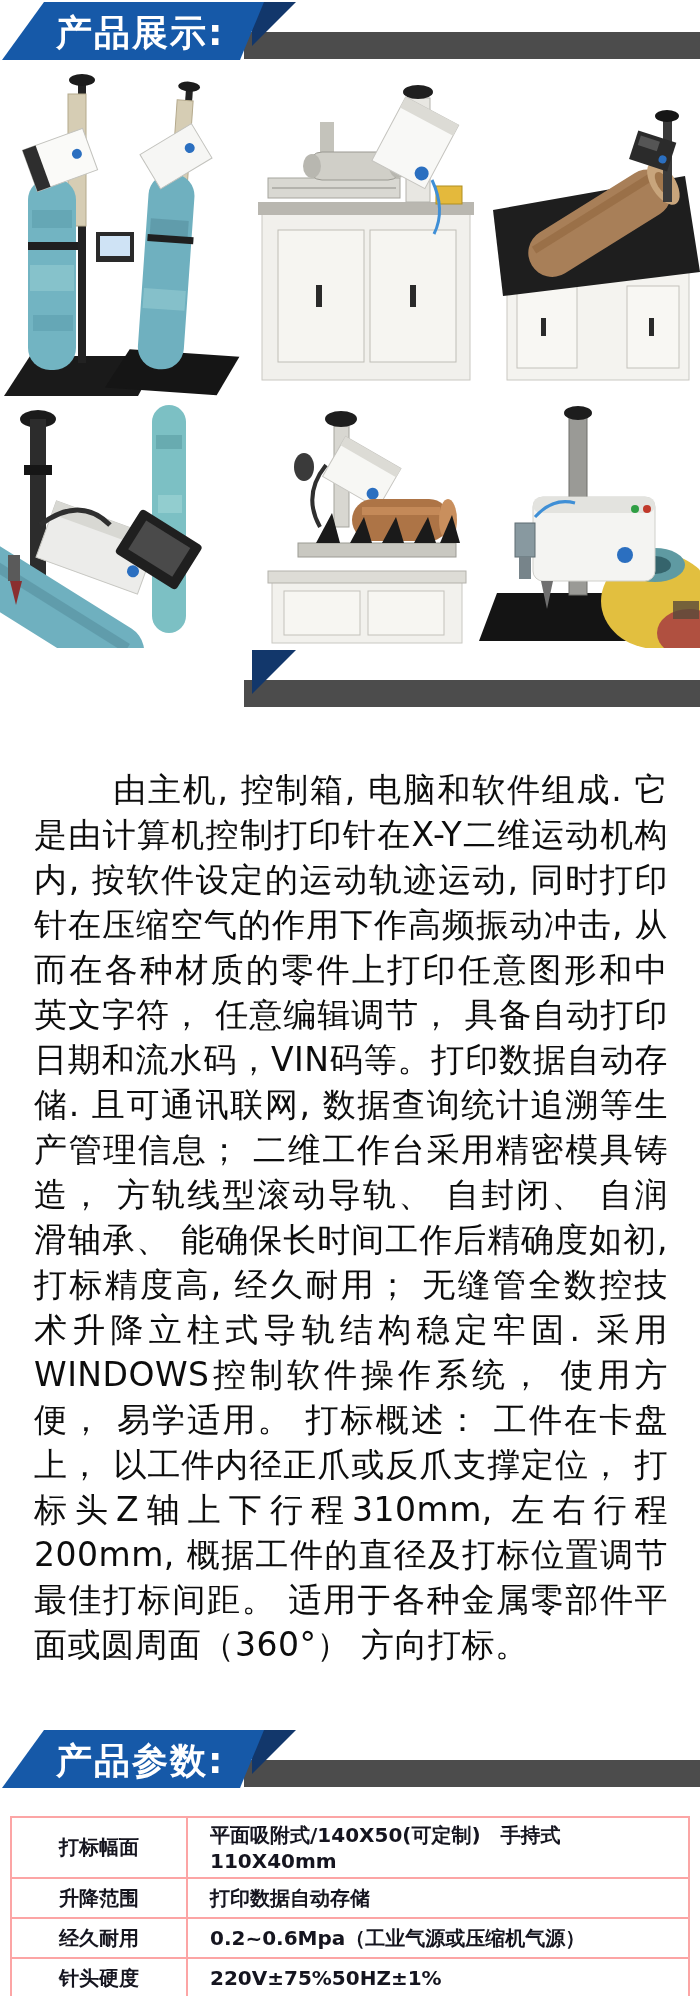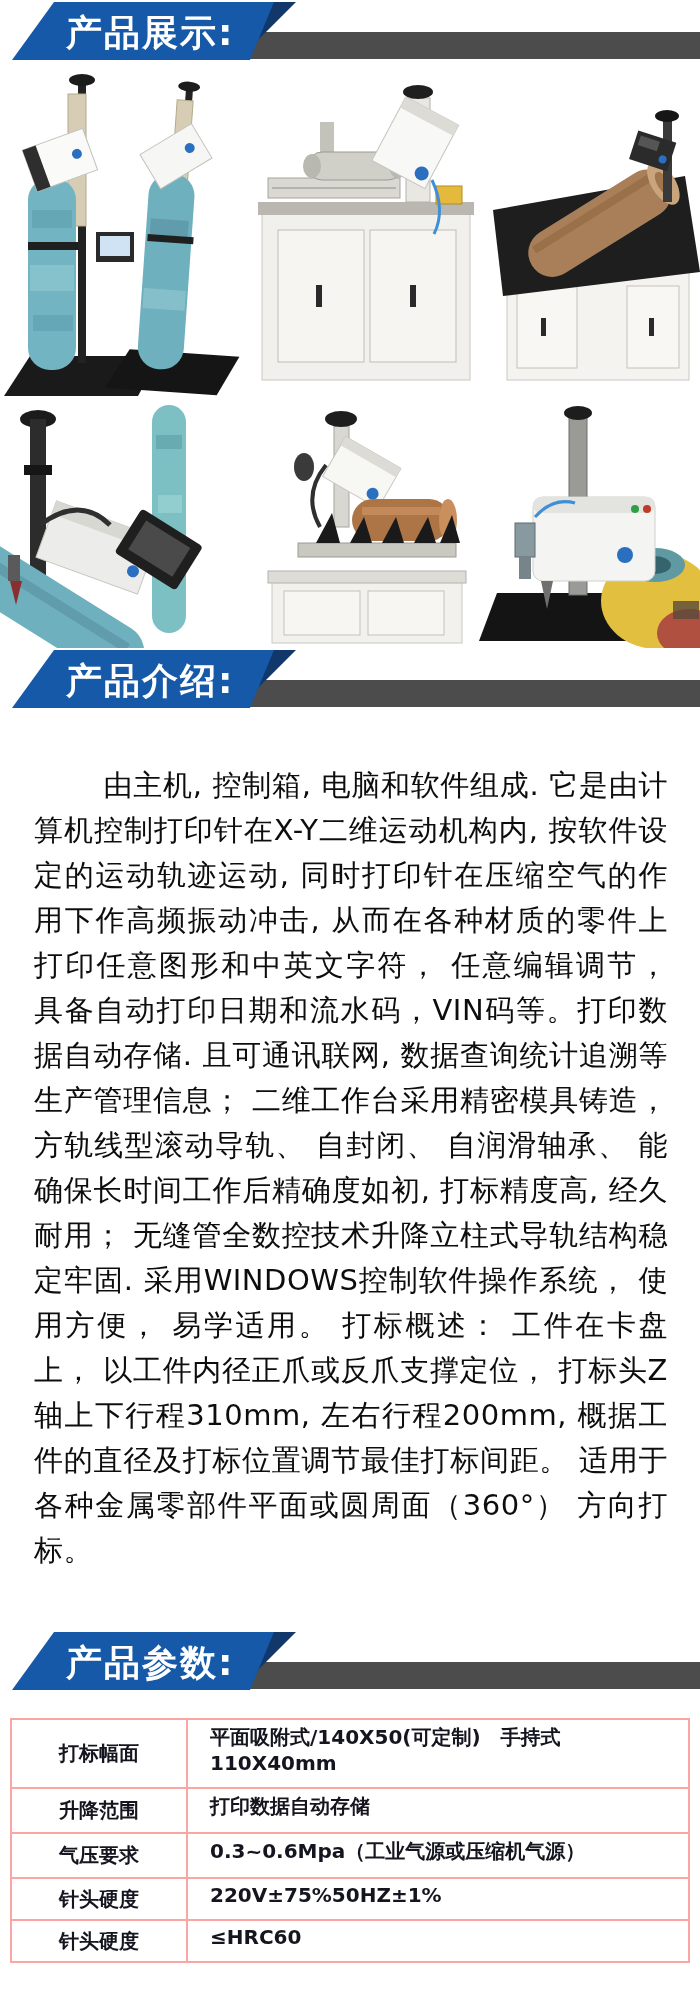--- a/index.html
+++ b/index.html
@@ -7,47 +7,47 @@
     width:700px;
     background:#ffffff;
     font-family:"DejaVu Sans","Liberation Sans",sans-serif;
     color:#0d0d0d;
   }
   
   .banner{position:relative;height:58px;margin-top:2px;}
   .banner .gray{position:absolute;left:244px;right:0;top:30px;height:27px;background:#4c4c4c;z-index:1;}
   .banner .fold{position:absolute;left:252px;top:0;width:44px;height:44px;background:#12376b;
     clip-path:polygon(0 0,100% 0,0 100%);z-index:2;}
-  .banner .blue{position:absolute;left:12px;top:0;width:262px;height:58px;background:#1659a8;
+  .banner .blue{position:absolute;left:2px;top:0;width:262px;height:58px;background:#1659a8;
     clip-path:polygon(42px 0,100% 0,calc(100% - 24px) 100%,0 100%);z-index:3;}
   .banner .title{position:absolute;left:54px;top:7px;color:#ffffff;font-size:36px;
     font-weight:bold;letter-spacing:2px;white-space:nowrap;}
   
   .gallery{background:#ffffff;}
   .g-row{display:flex;}
   .g-row1{height:345px;}
   .g-row2{height:243px;}
   .tile{position:relative;overflow:hidden;background:#ffffff;flex:0 0 auto;}
   .tile svg{display:block;}
   
   .intro-text{
     padding:26px 32px 30px 34px;
-    font-size:29px;line-height:45px;letter-spacing:.5px;
+    font-size:33px;line-height:45px;letter-spacing:.5px;
     text-align:justify;text-indent:2.4em;color:#0d0d0d;
   }
   
   table.spec{
     margin:28px 10px 0 10px;width:680px;
     border-collapse:collapse;table-layout:fixed;
   }
   table.spec td{
     border:2px solid #fca5a5;color:#15151f;font-weight:bold;
   }
   td.lbl{width:166px;text-align:center;font-size:20px;height:34px;padding:2px 4px;}
-  td.val{font-size:20px;padding:4px 8px 12px 22px;}
+  td.val{font-size:20px;padding:4px 8px 4px 22px;}
 </style>
 </head>
 <body>
 
 <div class="banner">
   <div class="gray"></div>
   <div class="fold"></div>
   <div class="blue">
     <span class="title">产品展示:</span>
   </div>
@@ -221,23 +221,20 @@
         <polygon points="66,176 78,176 72,204" fill="#6f6f6f"></polygon>
         <path d="M60 112 q18 -20 40 -14" stroke="#3f8fd6" fill="none" stroke-width="3"></path>
       </svg>
     </div>
   </div>
 </div>
 
 <div class="banner">
   <div class="gray"></div>
   <div class="fold"></div>
-  <div class="blue">
-    <span class="title">产品介绍:</span>
-  </div>
 </div>
 
 <p class="intro-text">由主机, 控制箱, 电脑和软件组成. 它是由计算机控制打印针在X-Y二维运动机构内, 按软件设定的运动轨迹运动, 同时打印针在压缩空气的作用下作高频振动冲击, 从而在各种材质的零件上打印任意图形和中英文字符， 任意编辑调节， 具备自动打印日期和流水码，VIN码等。打印数据自动存储. 且可通讯联网, 数据查询统计追溯等生产管理信息；  二维工作台采用精密模具铸造， 方轨线型滚动导轨、 自封闭、 自润滑轴承、 能确保长时间工作后精确度如初, 打标精度高, 经久耐用； 无缝管全数控技术升降立柱式导轨结构稳定牢固. 采用WINDOWS控制软件操作系统， 使用方便， 易学适用。 打标概述： 工件在卡盘上， 以工件内径正爪或反爪支撑定位， 打标头Z轴上下行程310mm, 左右行程200mm, 概据工件的直径及打标位置调节最佳打标间距。 适用于各种金属零部件平面或圆周面（360°） 方向打标。</p>
 
 <div class="banner" style="margin-top:28px">
   <div class="gray"></div>
   <div class="fold"></div>
   <div class="blue">
     <span class="title">产品参数:</span>
   </div>
@@ -247,22 +244,22 @@
   <tbody>
     <tr>
       <td class="lbl">打标幅面</td>
       <td class="val">平面吸附式/140X50(可定制)　手持式110X40mm</td>
     </tr>
     <tr>
       <td class="lbl">升降范围</td>
       <td class="val">打印数据自动存储</td>
     </tr>
     <tr>
-      <td class="lbl">气压要求</td>
-      <td class="val">0.3~0.6Mpa（工业气源或压缩机气源）</td>
+      <td class="lbl">经久耐用</td>
+      <td class="val">0.2~0.6Mpa（工业气源或压缩机气源）</td>
     </tr>
     <tr>
       <td class="lbl">针头硬度</td>
       <td class="val">220V±75%50HZ±1%</td>
     </tr>
     <tr>
       <td class="lbl">针头硬度</td>
       <td class="val">≤HRC60</td>
     </tr>
 

